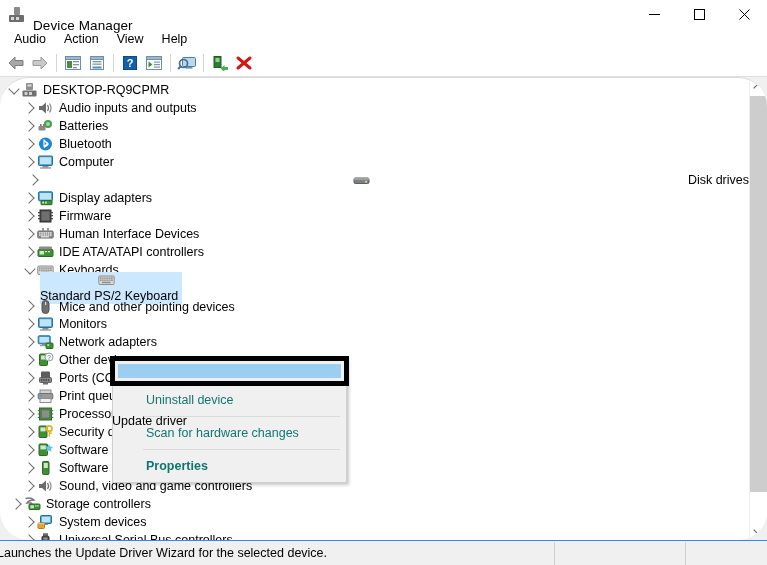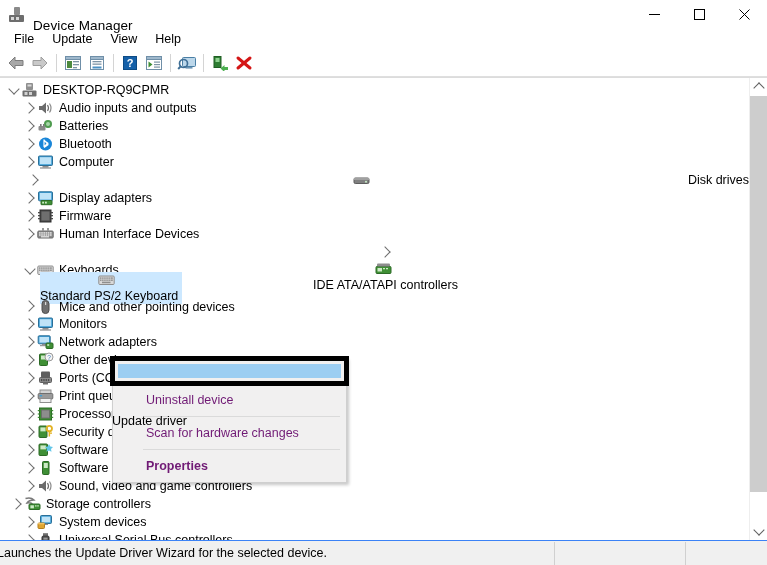--- a/index.html
+++ b/index.html
@@ -27,21 +27,21 @@
   
   .menubar{height:21px;background:#ffffff;display:flex;align-items:center;padding-left:5px;flex:none;}
   .menubar .mi{padding:2px 9px 3px 9px;font-size:12.5px;color:#000;line-height:15px;}
 
   
   .toolbar{height:26px;background:#ffffff;border-bottom:1px solid #dfdfdf;display:flex;align-items:center;padding-left:4px;flex:none;}
   .tb{width:24px;height:24px;display:flex;align-items:center;justify-content:center;}
   .tbsep{width:1px;height:18px;background:#d4d4d4;margin:0 4px;}
 
   
-  .pane{position:relative;flex:1 1 auto;background:#ffffff;border-top:1px solid #dcdcdc;overflow:hidden;}
+  .pane{position:relative;flex:1 1 auto;background:#ffffff;border-top:1px solid #dcdcdc;overflow:hidden;border-radius:29px;}
   .tree{position:absolute;left:0;top:0;right:18px;bottom:0;padding-top:3px;overflow:hidden;}
   .row{height:18px;display:flex;align-items:center;white-space:nowrap;position:relative;}
   .row .twisty{width:15px;height:18px;display:flex;align-items:center;justify-content:center;flex:none;}
   .row .ico{width:17px;height:16px;margin-right:5px;flex:none;position:relative;}
   .row .lbl{font-size:12.5px;line-height:16px;color:#000;}
   .row.sel > .selwrap{background:#cce8ff;}
   .selwrap{display:flex;align-items:center;padding-right:4px;flex-direction:column;}
 
   
   .chev{width:7px;height:7px;border-right:1.6px solid #6d6d6d;border-bottom:1.6px solid #6d6d6d;}
@@ -57,21 +57,21 @@
   .vsb .thumb{position:absolute;left:0;right:0;top:18px;bottom:48px;background:#cdcdcd;}
 
   
   .statusbar{height:24px;background:#f0f0f0;border-top:1px solid #3b82f6;display:flex;align-items:center;flex:none;position:relative;}
   .sb-pane{height:24px;display:flex;align-items:center;font-size:12.5px;color:#000;}
   .sb-divider{width:1px;height:23px;background:#d0d0d0;}
 
   
   .ctxwrap{position:absolute;left:112px;top:280px;width:235px;}
   .ctx{background:#f1f0f0;border:1px solid #cfcfcf;box-shadow:2px 2px 3px rgba(0,0,0,.22);padding:2px 0 3px 0;}
-  .ctx-item{height:26px;display:flex;align-items:center;padding-left:33px;font-size:12.5px;color:#701a75;position:relative;}
+  .ctx-item{height:26px;display:flex;align-items:center;padding-left:33px;font-size:12.5px;color:#0f766e;position:relative;}
   .ctx-item.bold{font-weight:bold;}
   .ctx-sep{height:1px;background:#dadada;margin:3px 6px 3px 30px;}
   
   .annot{position:absolute;left:-2px;top:-2px;width:239px;height:30px;border:5px solid #000;box-sizing:border-box;pointer-events:none;}
   .annot-fill{position:absolute;left:3px;top:3px;right:3px;bottom:3px;background:#9ccef2;}
   .annot-label{position:absolute;left:0;right:0;top:3px;bottom:3px;display:flex;align-items:center;font-size:12.5px;color:#000;}
 </style>
 </head>
 <body>
 
@@ -97,22 +97,22 @@
       <div class="cap close">
         <svg width="11" height="11" viewBox="0 0 11 11">
             <line x1="0.5" y1="0.5" x2="10.5" y2="10.5" stroke="#000" stroke-width="1"></line>
             <line x1="10.5" y1="0.5" x2="0.5" y2="10.5" stroke="#000" stroke-width="1"></line>
           </svg>
       </div>
     </div>
   </div>
 
   <div class="menubar">
-    <div class="mi">File</div>
-    <div class="mi">Update</div>
+    <div class="mi">Audio</div>
+    <div class="mi">Action</div>
     <div class="mi">View</div>
     <div class="mi">Help</div>
   </div>
 
   <div class="toolbar">
     <div class="tb">
       <svg width="18" height="16" viewBox="0 0 18 16">
           <path d="M8 2 L2 8 L8 14 L8 10.5 L16 10.5 L16 5.5 L8 5.5 Z" fill="#a8a8a8" stroke="#7d7d7d" stroke-width="1"></path>
         </svg>
     </div>
@@ -310,21 +310,21 @@
                   <rect x="8.6" y="8.3" width="1.6" height="1.4"></rect>
                   <rect x="10.8" y="8.3" width="1.6" height="1.4"></rect>
                   <rect x="13" y="8.3" width="1.6" height="1.4"></rect>
                   <rect x="4" y="10.2" width="8" height="1.2"></rect>
                 </g>
                 <rect x="5" y="2" width="2" height="3" fill="#9a9a9a"></rect>
                 <rect x="10" y="2" width="2" height="3" fill="#9a9a9a"></rect>
               </svg></div>
             <div class="lbl">Human Interface Devices</div>
           </div>
-          <div class="row" style="padding-left: 22px; flex-direction: column;">
+          <div class="row" style="padding-left: 22px;">
             <div class="twisty">
               <div class="chev closed"></div>
             </div>
             <div class="ico"><svg width="17" height="16" viewBox="0 0 17 16">
                 <rect x="1" y="5.5" width="15" height="7" rx="1" fill="#3f8f35" stroke="#2c6a26" stroke-width="1"></rect>
                 <rect x="2.5" y="7" width="4.5" height="3.5" fill="#cde9c6"></rect>
                 <rect x="8" y="7" width="2" height="1.3" fill="#cde9c6"></rect>
                 <rect x="11" y="7" width="2" height="1.3" fill="#cde9c6"></rect>
                 <rect x="2" y="2.5" width="13" height="3" rx="1" fill="#8d8d8d"></rect>
               </svg></div>

